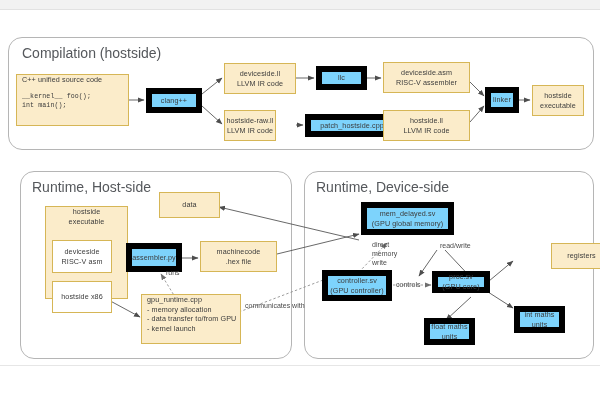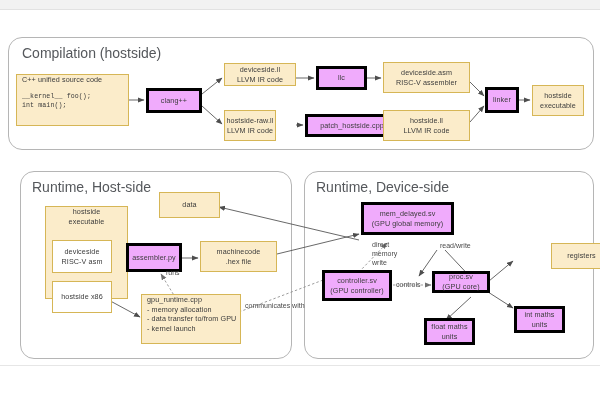--- a/index.html
+++ b/index.html
@@ -56,22 +56,22 @@
     font-size: 7.2px;
     line-height: 1.35;
     color: #3b3b3b;
     letter-spacing: 0.1px;
   }
   .node.yellow {
     background: #fbecca;
     border: 1px solid #d6b656;
   }
   .node.blue {
-    background: #f0abfc;
-    border: 3px solid #000000;
+    background: #7dd3fc;
+    border: 6px solid #000000;
   }
   .node.white {
     background: #ffffff;
     border: 1px solid #d6b656;
   }
   .node.left {
     align-items: flex-start;
     text-align: left;
     padding-left: 5px;
   }
@@ -162,21 +162,21 @@
   <div class="node yellow left topalign" style="left:16px; top:74px; width:113px; height:52px;">
     <span class="ln">C++ unified source code</span>
     <span class="ln codeline" style="margin-top:7px;">__kernel__ foo();</span>
     <span class="ln codeline">int main();</span>
   </div>
 
   <div class="node blue" style="left:146px; top:88px; width:56px; height:25px;">
     <span class="ln">clang++</span>
   </div>
 
-  <div class="node yellow" style="left:224px; top:63px; width:72px; height:23px;">
+  <div class="node yellow" style="left:224px; top:63px; width:72px; height:31px;">
     <span class="ln">deviceside.ll</span>
     <span class="ln">LLVM IR code</span>
   </div>
 
   <div class="node yellow" style="left:224px; top:110px; width:52px; height:31px;">
     <span class="ln">hostside-raw.ll</span>
     <span class="ln">LLVM IR code</span>
   </div>
 
   <div class="node blue" style="left:316px; top:66px; width:51px; height:24px;">

